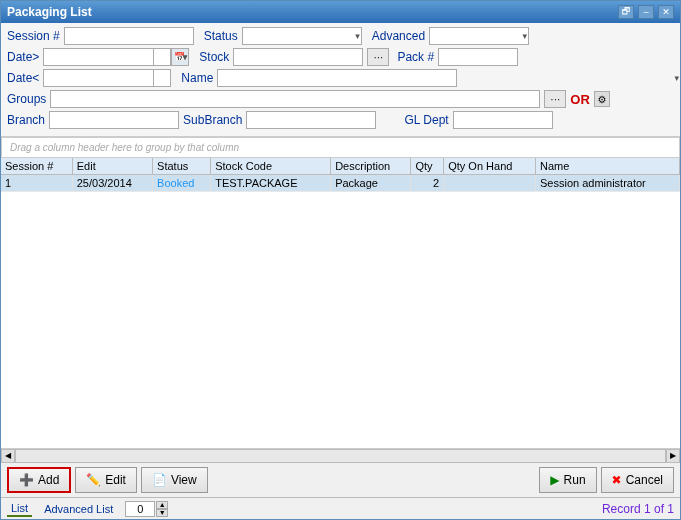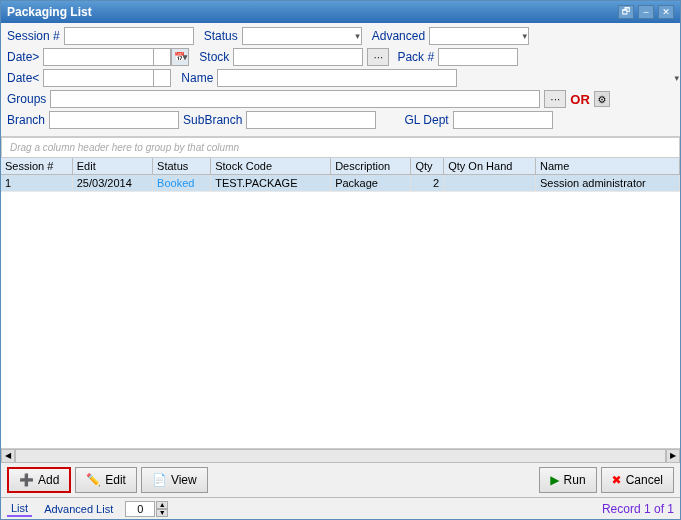--- a/index.html
+++ b/index.html
@@ -210,21 +210,21 @@
       flex-shrink: 0;
       height: 22px;
     }
     .status-left { display: flex; align-items: center; gap: 8px; }
     .status-tab {
       padding: 1px 4px;
       cursor: pointer;
       color: #003399;
       font-size: 11px;
     }
-    .status-tab.active { border-bottom: 2px solid #8b5cf6; }
+    .status-tab.active { border-bottom: 2px solid #4d7c0f; }
 
     .spinner-wrapper {
       display: flex; align-items: center; gap: 1px;
     }
     .spinner-input {
       width: 30px; height: 16px;
       border: 1px solid #aaa;
       text-align: center;
       font-size: 11px;
     }

